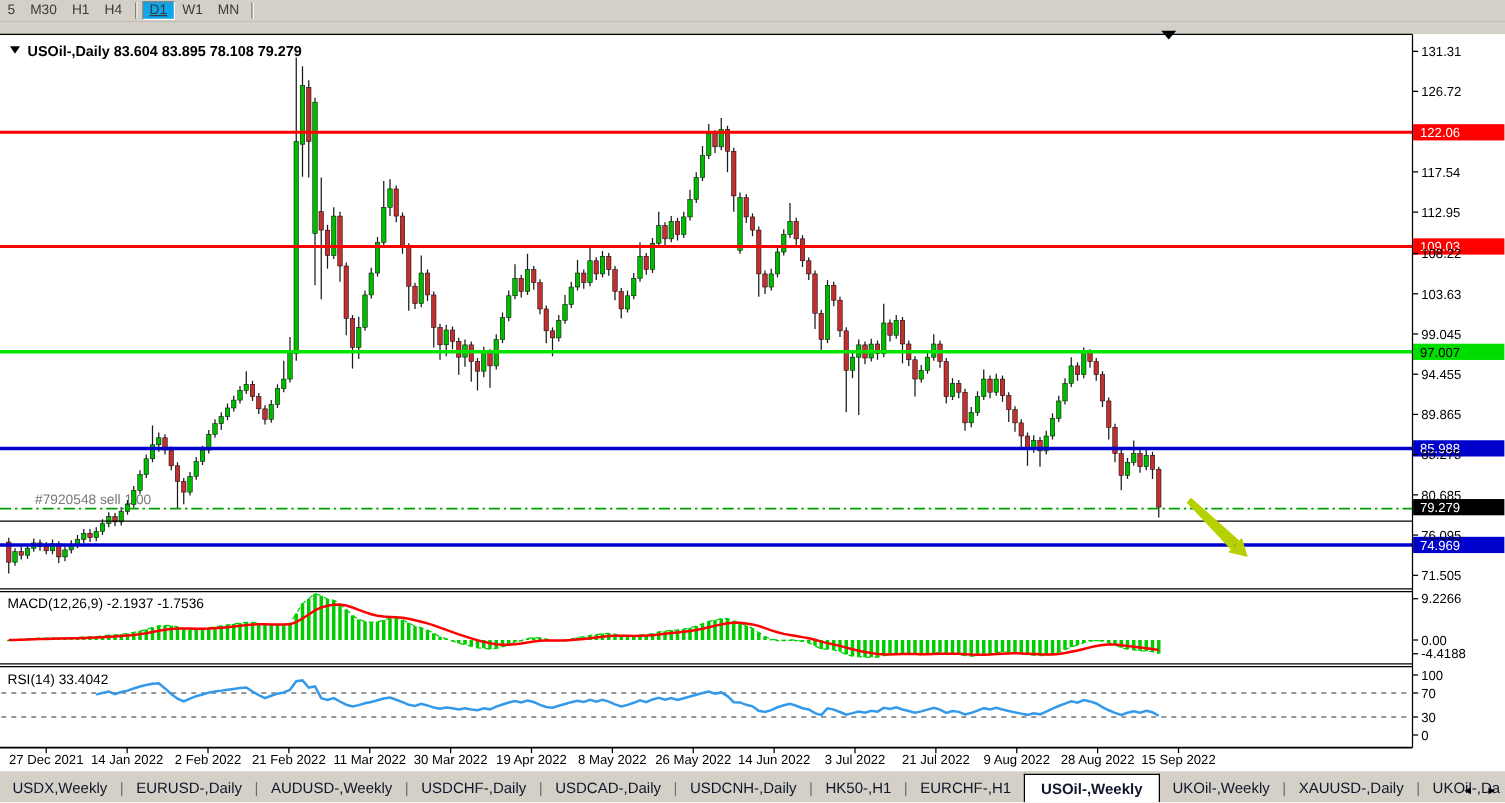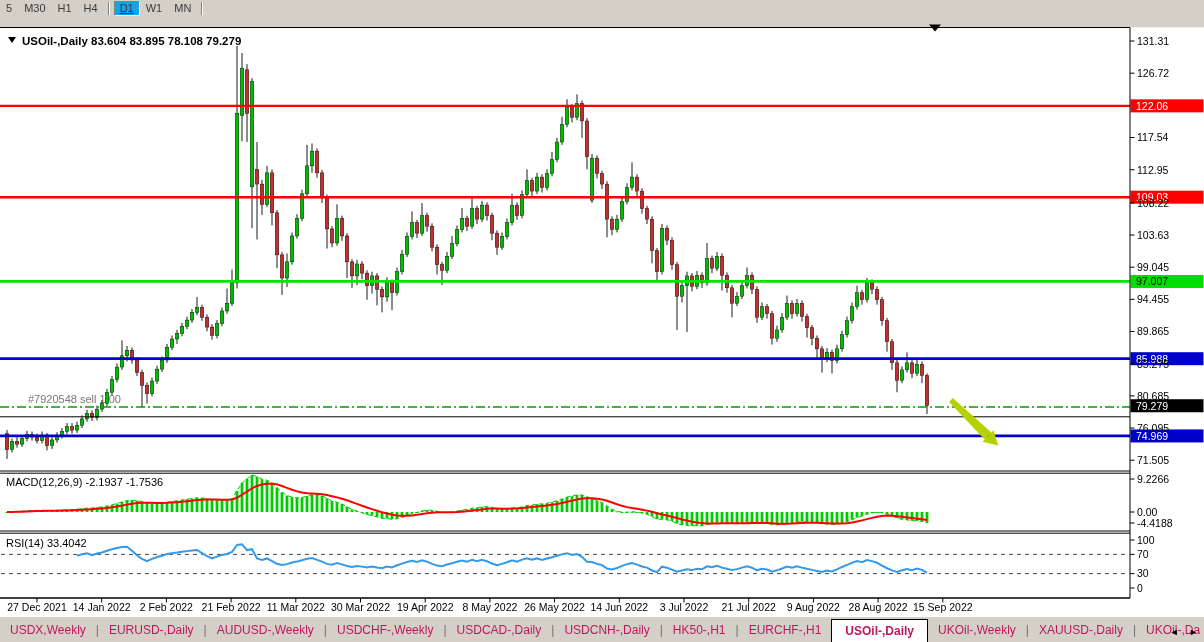--- a/index.html
+++ b/index.html
@@ -13,21 +13,21 @@
   .tf.active{background:#0ea5e9;border:1px solid;border-color:#808080 #fff #fff #808080;
              padding:0 5px;line-height:13px;text-decoration:underline;}
   .tbdiv{width:0;height:13px;border-left:1px solid #808080;border-right:1px solid #fff;margin:0 4px;}
   
   #chartsvg{position:absolute;top:17px;left:0;}
   text{font-family:"Liberation Sans",sans-serif;}
   
   #tabbar{position:absolute;top:616px;left:0;width:1204px;height:26px;
           background:#d4d0c8;border-top:1px solid #fff;box-sizing:border-box;
           display:flex;align-items:flex-end;font-size:12px;white-space:nowrap;overflow:hidden;}
-  .tab{display:inline-block;padding:0 10px;line-height:23px;color:#be185d;cursor:default;text-align:right;}
+  .tab{display:inline-block;padding:0 10px;line-height:23px;color:#0f172a;cursor:default;text-align:right;}
   .tab.active{background:#fff;border:1px solid #000;border-bottom:0;font-weight:bold;
               line-height:22px;padding:0 13px;}
   .sep{color:#6f6f6f;line-height:23px;}
   #tabarrows{position:absolute;right:2px;bottom:5px;font-size:9px;color:#000;letter-spacing:4px;}
 </style>
 </head>
 <body>
 
 <div id="app">
   <div id="toolbar">
@@ -751,30 +751,30 @@
       </g>
   </svg>
 
   <div id="tabbar">
     <span class="tab">USDX,Weekly</span>
       <span class="sep">|</span>
       <span class="tab">EURUSD-,Daily</span>
       <span class="sep">|</span>
       <span class="tab">AUDUSD-,Weekly</span>
       <span class="sep">|</span>
-      <span class="tab">USDCHF-,Weekly</span>
+      <span class="tab">USDCHF-,Daily</span>
       <span class="sep">|</span>
       <span class="tab">USDCAD-,Daily</span>
       <span class="sep">|</span>
       <span class="tab">USDCNH-,Daily</span>
       <span class="sep">|</span>
       <span class="tab">HK50-,H1</span>
       <span class="sep">|</span>
       <span class="tab">EURCHF-,H1</span>
-      <span class="tab active">USOil-,Daily</span>
+      <span class="tab active">USOil-,Weekly</span>
       <span class="tab">UKOil-,Weekly</span>
       <span class="sep">|</span>
       <span class="tab">XAUUSD-,Daily</span>
       <span class="sep">|</span>
       <span class="tab">UKOil-,Da</span>
       <span id="tabarrows">
       <span>◄</span>
       <span>►</span>
     </span>
   </div>

